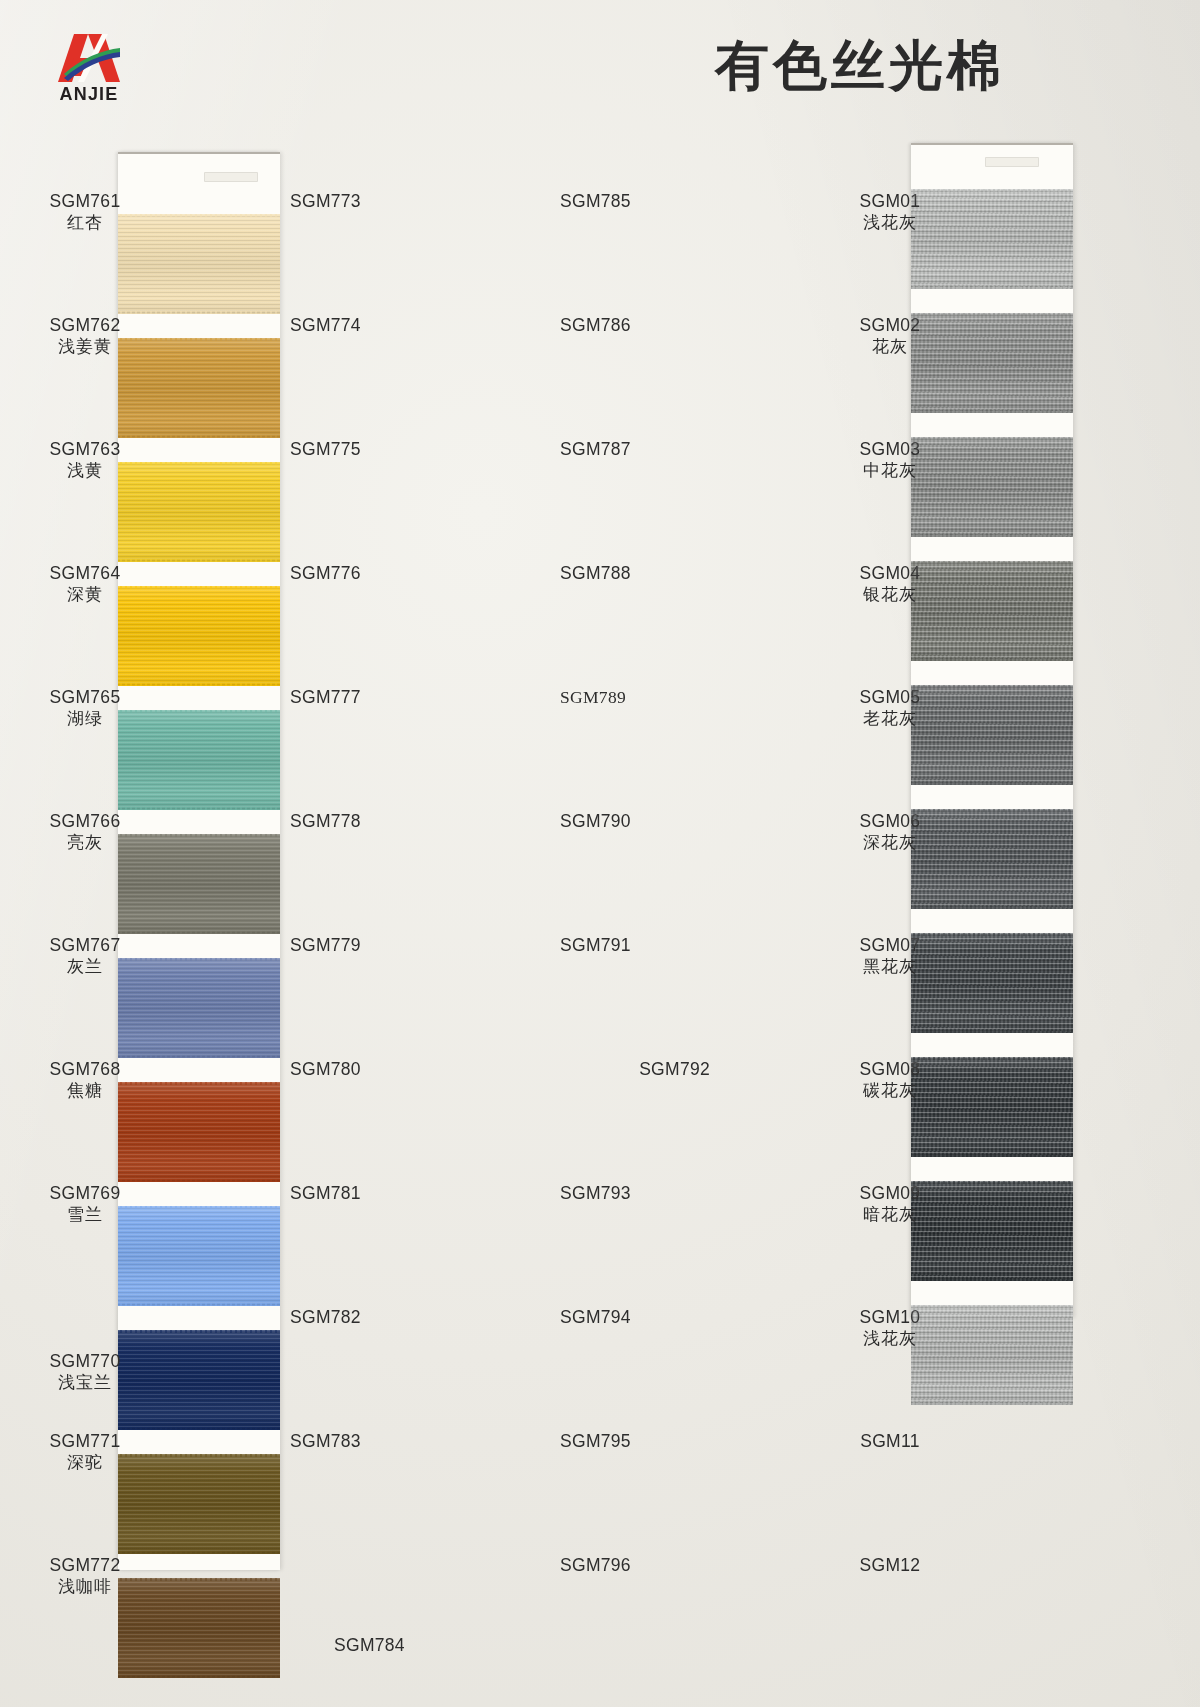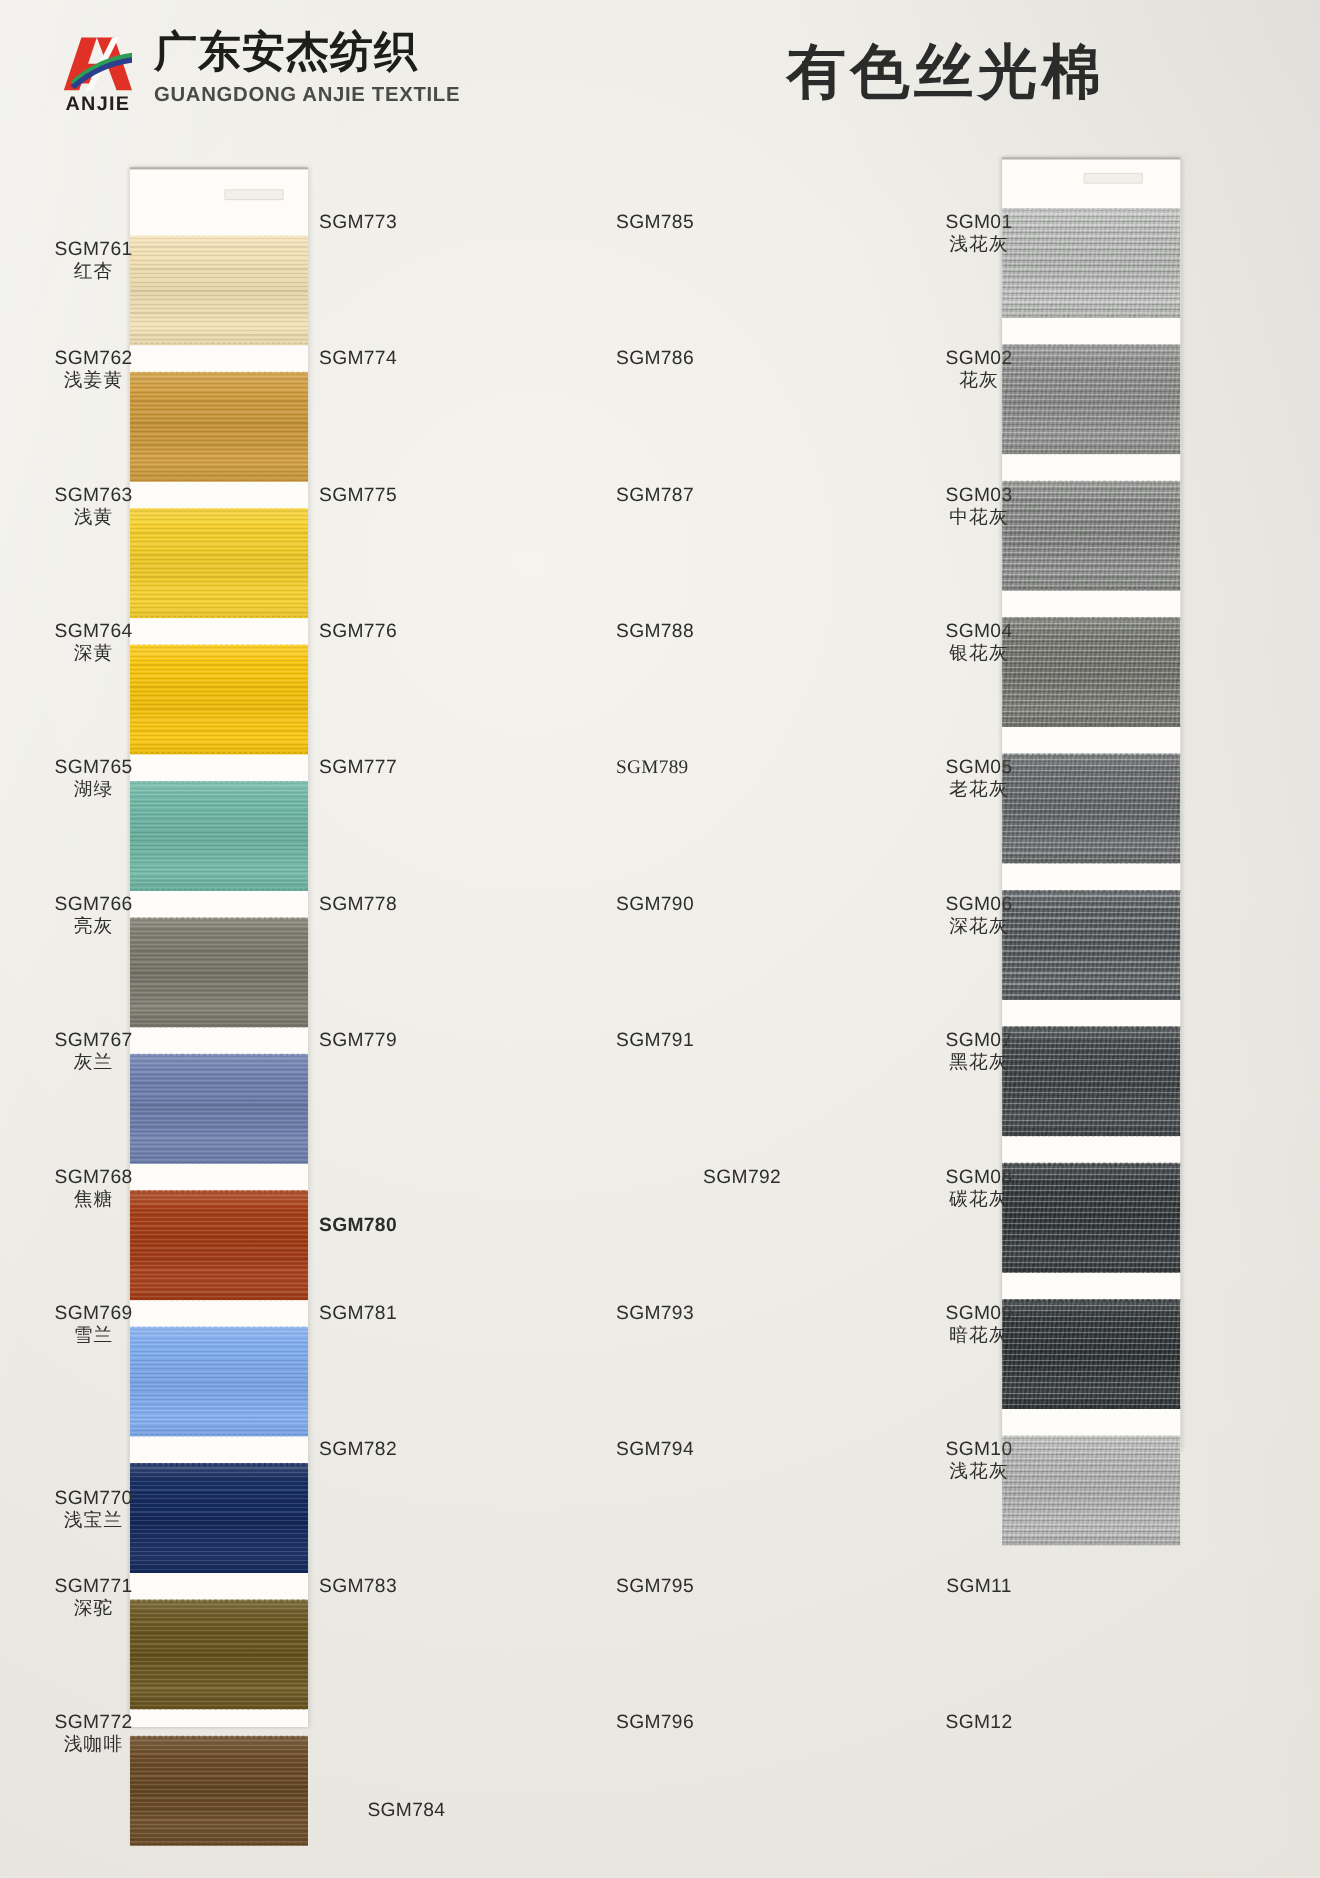--- a/index.html
+++ b/index.html
@@ -259,24 +259,20 @@
         <path d="M40 10 L56 10 L72 58 L58 58 Z" fill="#e03127"></path>
         <path d="M26 34 L40 34 L33 52 L19 52 Z" fill="#e03127"></path>
 
         <path d="M30 58 L54 10 L60 10 L36 58 Z" fill="#fdfcf8"></path>
 
         <path d="M16 50 C34 34, 54 26, 72 24 L72 30 C54 32, 36 40, 20 54 Z" fill="#2f9c54"></path>
         <path d="M16 54 C34 38, 54 30, 72 28 L72 33 C54 35, 36 43, 20 57 Z" fill="#2b3f8f"></path>
       </svg>
       <div class="logo-sub-anjie">ANJIE</div>
     </div>
-    <div class="brand-text">
-      <div class="brand-cn">广东安杰纺织</div>
-      <div class="brand-en">GUANGDONG ANJIE TEXTILE</div>
-    </div>
   </div>
 
   <div class="sheet-title">有色丝光棉</div>
 </div>
 
 <div class="columns" id="columns">
     <div class="col col-1">
       <div class="card card-left">
         <div class="card-notch" style="left: 86px; top: 20px;"></div>
         <div class="swatch" title="SGM761" style="top: 62px; height: 100px;">
@@ -333,21 +329,21 @@
           <div class="swatch-fill" style="background: rgb(106, 86, 32);"></div>
           <div class="fuzz-top" style="background: repeating-linear-gradient(90deg, rgb(106, 86, 32) 0px, rgb(106, 86, 32) 2px, rgba(255, 255, 255, 0) 2px, rgba(255, 255, 255, 0) 5px);"></div>
           <div class="fuzz-bot" style="background: repeating-linear-gradient(90deg, rgb(106, 86, 32) 0px, rgb(106, 86, 32) 2px, rgba(255, 255, 255, 0) 2px, rgba(255, 255, 255, 0) 5px);"></div>
         </div>
         <div class="swatch" title="SGM772" style="top: 1426px; height: 100px;">
           <div class="swatch-fill" style="background: rgb(106, 74, 37);"></div>
           <div class="fuzz-top" style="background: repeating-linear-gradient(90deg, rgb(106, 74, 37) 0px, rgb(106, 74, 37) 2px, rgba(255, 255, 255, 0) 2px, rgba(255, 255, 255, 0) 5px);"></div>
           <div class="fuzz-bot" style="background: repeating-linear-gradient(90deg, rgb(106, 74, 37) 0px, rgb(106, 74, 37) 2px, rgba(255, 255, 255, 0) 2px, rgba(255, 255, 255, 0) 5px);"></div>
         </div>
       </div>
-      <div class="label" style="top: 60px; margin-top: 25px;">
+      <div class="label" style="top: 60px;">
         <div class="code">SGM761</div>
         <div class="name">红杏</div>
       </div>
       <div class="label" style="top: 184px;">
         <div class="code">SGM762</div>
         <div class="name">浅姜黄</div>
       </div>
       <div class="label" style="top: 308px;">
         <div class="code">SGM763</div>
         <div class="name">浅黄</div>
@@ -404,21 +400,21 @@
       </div>
       <div class="label" style="top: 556px;">
         <div class="code">SGM777</div>
       </div>
       <div class="label" style="top: 680px;">
         <div class="code">SGM778</div>
       </div>
       <div class="label" style="top: 804px;">
         <div class="code">SGM779</div>
       </div>
-      <div class="label" style="top: 972px; font-weight: bold;">
+      <div class="label" style="top: 928px;">
         <div class="code">SGM780</div>
       </div>
       <div class="label" style="top: 1052px;">
         <div class="code">SGM781</div>
       </div>
       <div class="label" style="top: 1176px;">
         <div class="code">SGM782</div>
       </div>
       <div class="label" style="top: 1300px;">
         <div class="code">SGM783</div>

